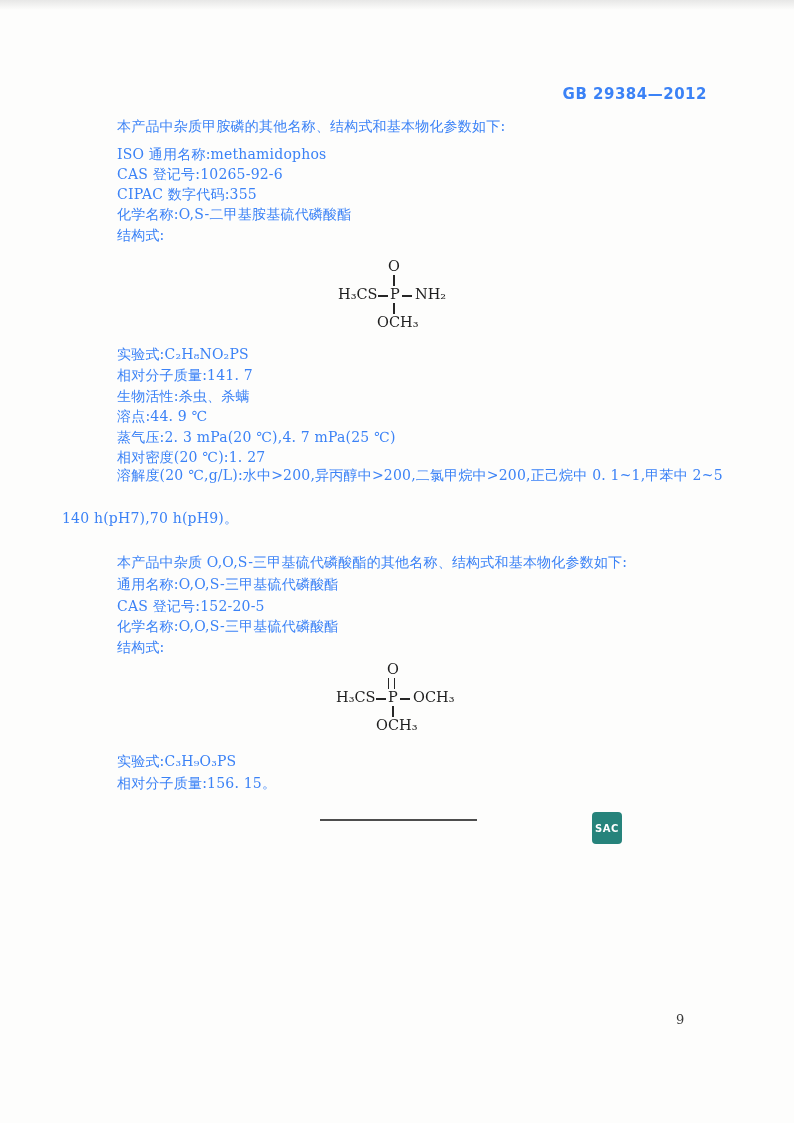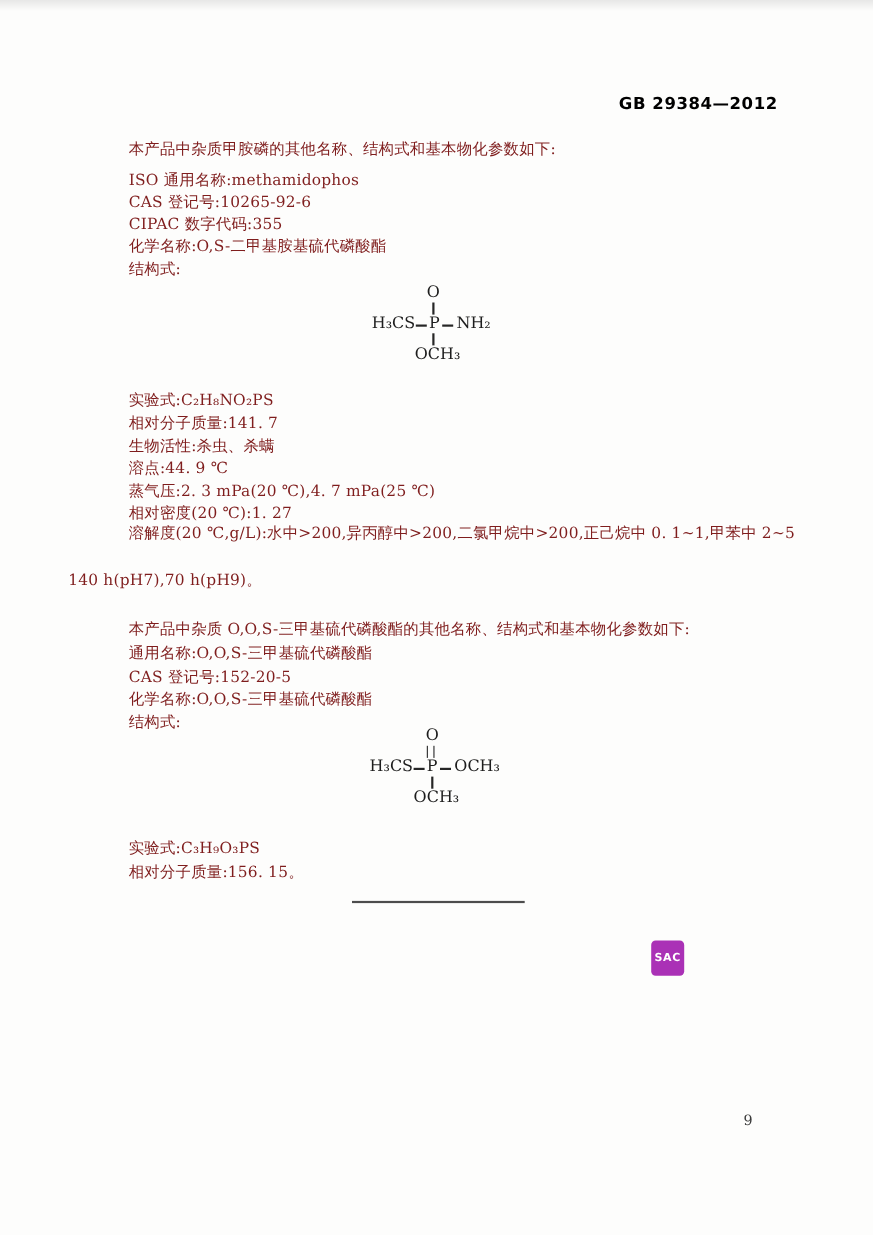--- a/index.html
+++ b/index.html
@@ -22,31 +22,30 @@
     pointer-events: none;
   }
   .doc-header {
     position: absolute;
     top: 85px;
     right: 87px;
     font-family: "DejaVu Sans", "Liberation Sans", sans-serif;
     font-weight: bold;
     font-size: 15px;
     letter-spacing: .5px;
-    color: #000000;
+    color: #3b82f6;
   }
   .ln {
     position: absolute;
     left: 117px;
     font-size: 14px;
     line-height: 18px;
     letter-spacing: .2px;
     white-space: nowrap;
-    color: #7f1d1d;
-    margin-top: 10px;
+    color: #3b82f6;
   }
   
   .structure { position: absolute; width: 120px; height: 78px; }
   .atom {
     position: absolute;
     font-size: 14.5px;
     line-height: 17px;
     white-space: nowrap;
     color: #1d1d1d;
   }
@@ -58,23 +57,23 @@
   .hbond { position: absolute; height: 1.5px; background: #262626; }
 
   .divider {
     position: absolute;
     top: 819px; left: 320px;
     width: 157px; height: 2px;
     background: #4d4d4d;
   }
   .watermark {
     position: absolute;
-    left: 592px; top: 855px;
+    left: 592px; top: 812px;
     width: 30px; height: 32px;
-    background: #a21caf;
+    background: #0f766e;
     border-radius: 4px;
     display: flex; align-items: center; justify-content: center;
     font-family: "DejaVu Sans", "Liberation Sans", sans-serif;
     font-weight: bold; font-size: 10px; letter-spacing: .5px;
     color: #ffffff;
     opacity: .9;
   }
   .page-number {
     position: absolute;
     left: 676px; top: 1012px;

